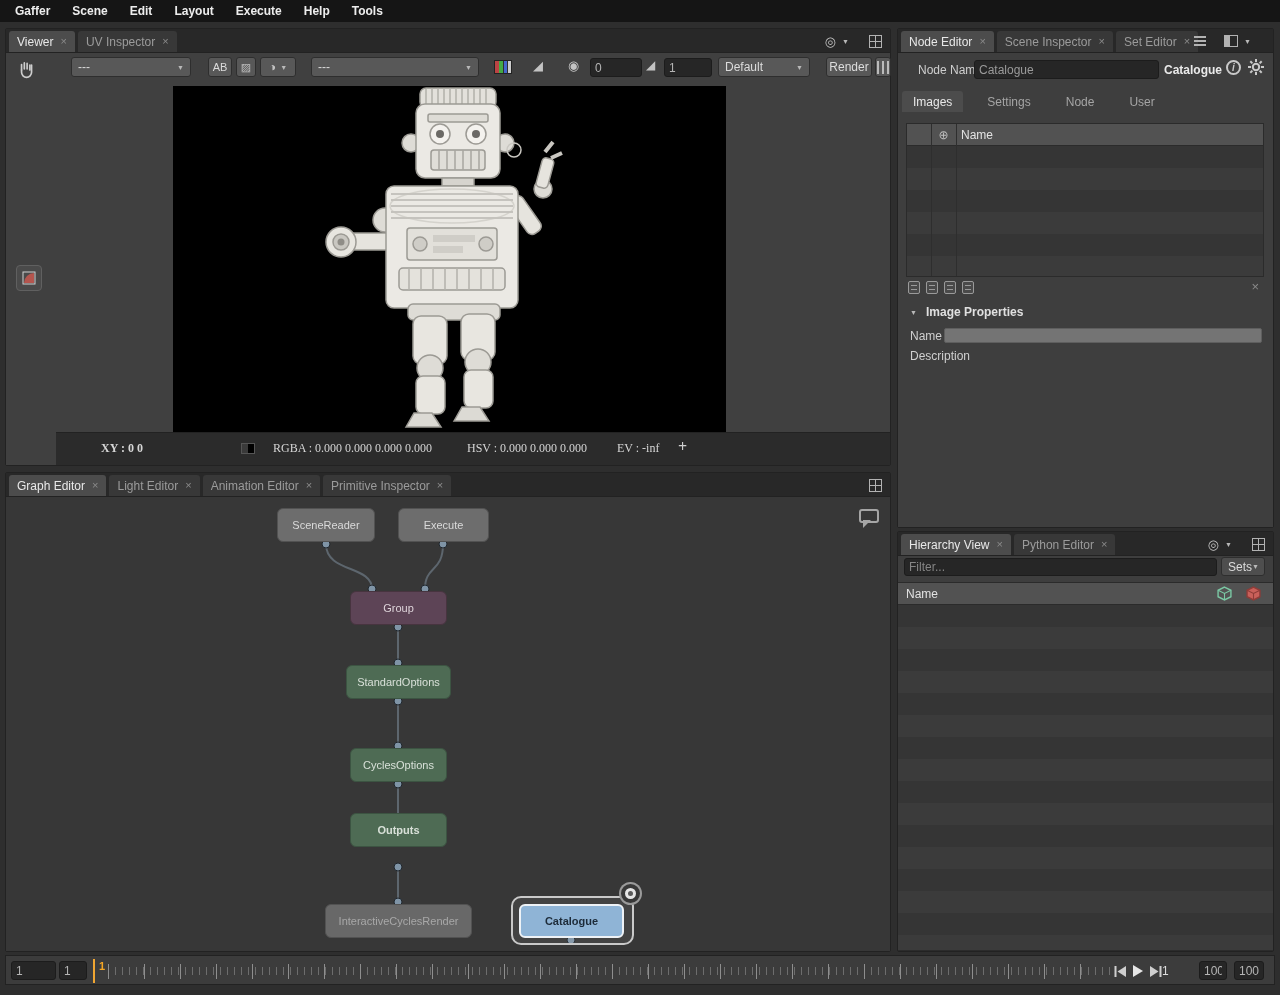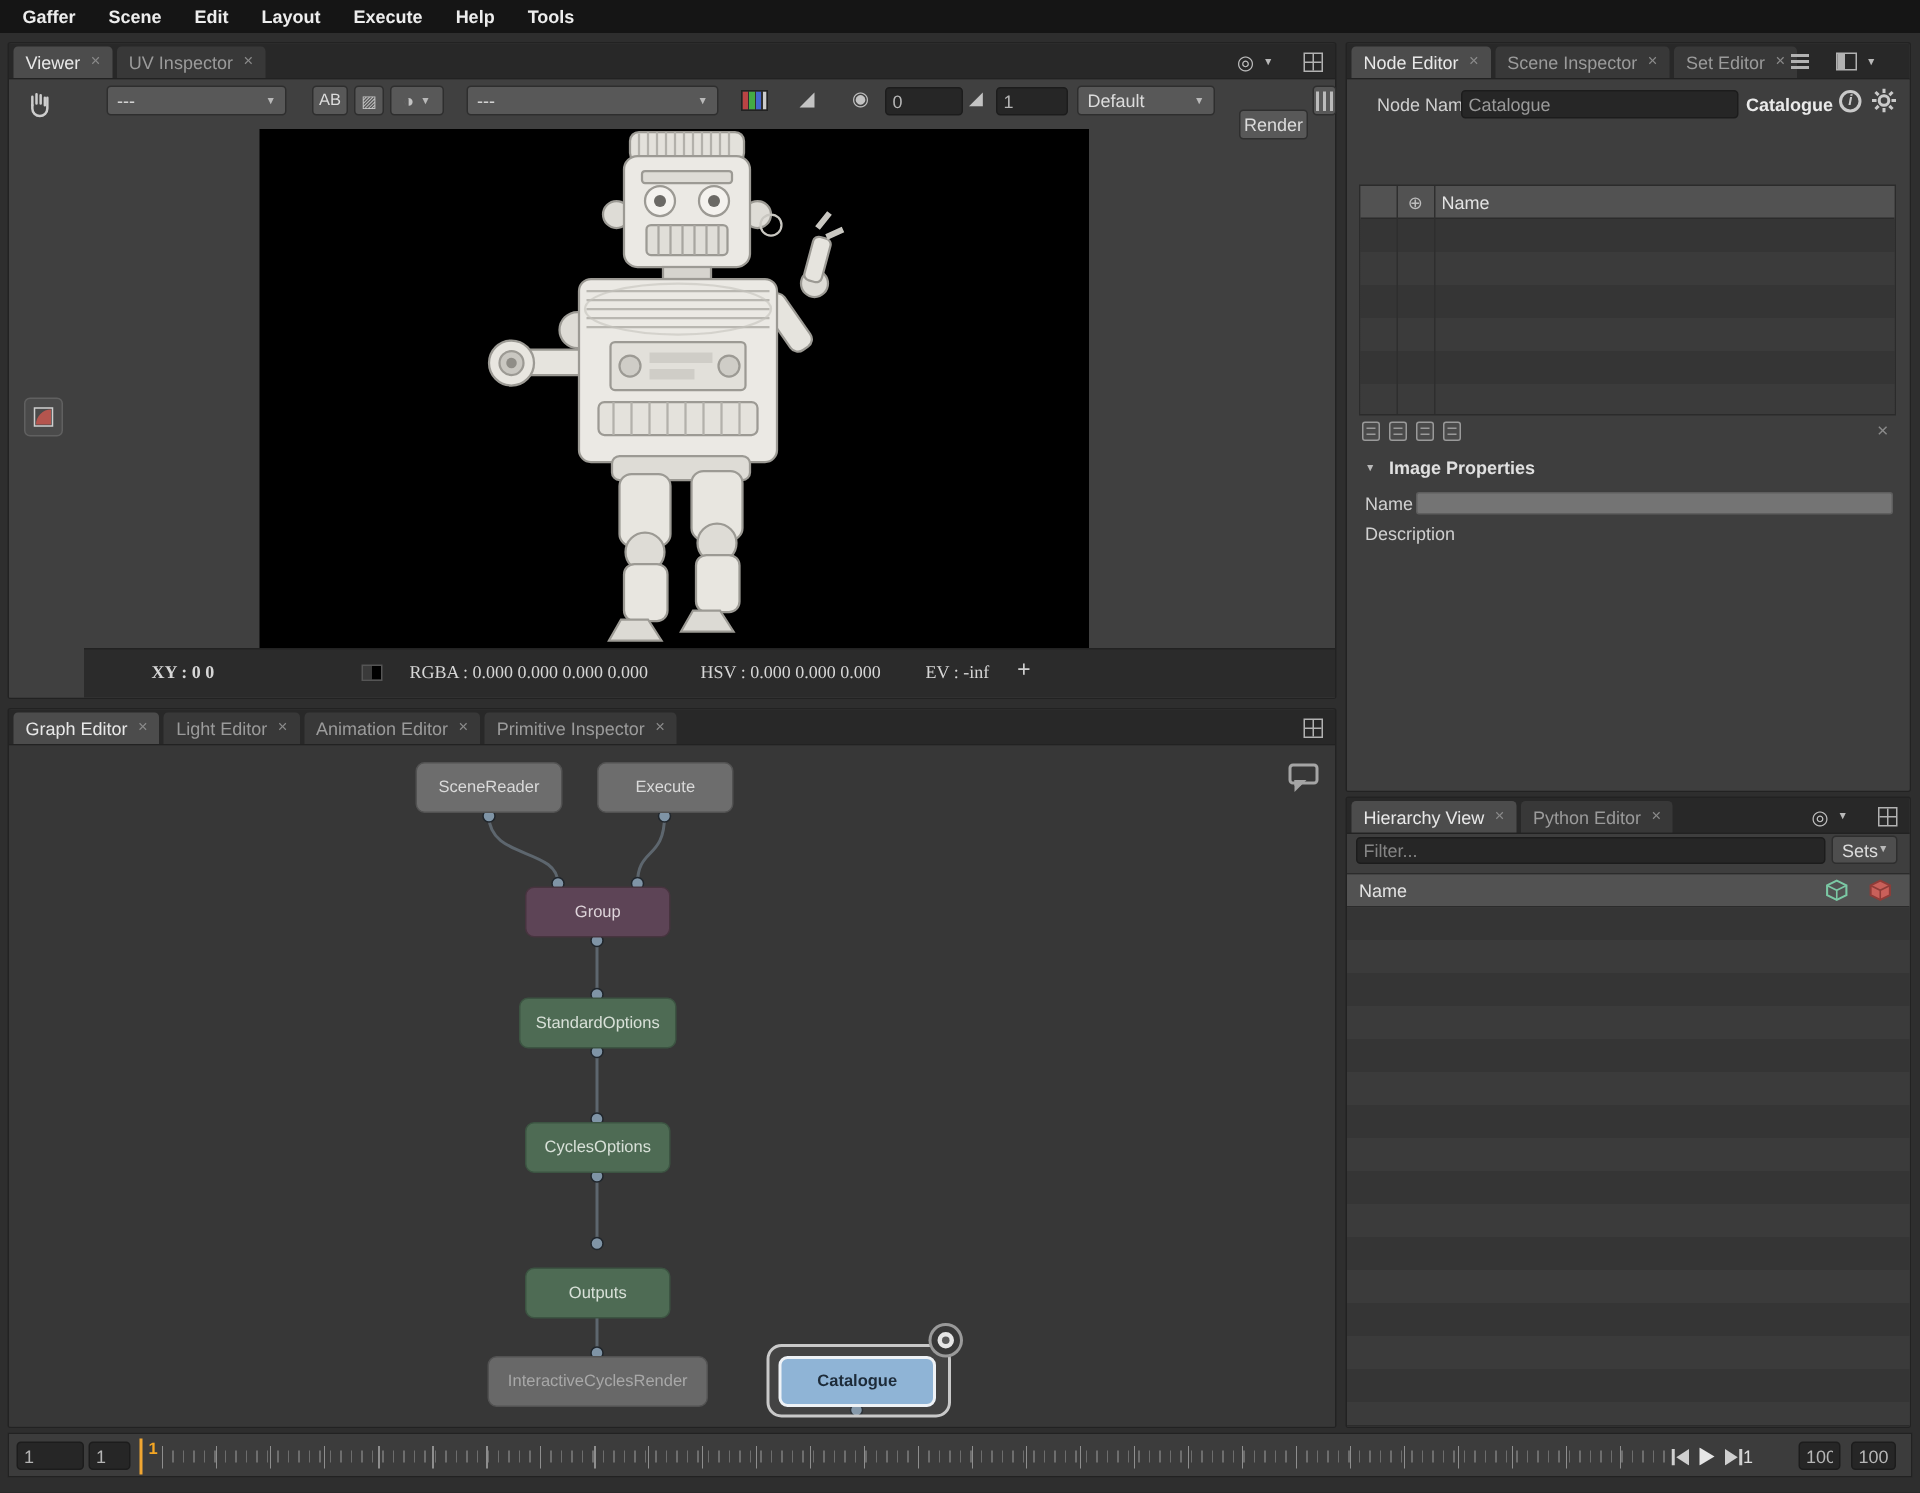--- a/index.html
+++ b/index.html
@@ -140,21 +140,21 @@
       <span class="abs icon-rgb" style="left:488px;top:7px;"></span>
       <span class="abs glyph" style="left:527px;top:5px;font-size:13px;">◢</span>
       <span class="abs glyph" style="left:562px;top:5px;font-size:13px;">◉</span>
       <input class="abs ipt" style="left: 584px; top: 5px; width: 52px; height: 19px;" value="0">
       <span class="abs glyph" style="left:640px;top:5px;font-size:12px;">◢</span>
       <input class="abs ipt" style="left: 658px; top: 5px; width: 48px; height: 19px;" value="1">
       <div class="dd" style="left:712px;top:4px;width:92px;">
         <span>Default</span>
         <span class="caret">▼</span>
       </div>
-      <div class="btn" style="left:820px;top:20px;width:46px;">
+      <div class="btn" style="left:820px;top:4px;width:46px;">
         <span>Render</span>
       </div>
       <div class="btn" style="left:869px;top:4px;width:16px;">
         <span class="icon-bars"></span>
       </div>
 
       <div class="viewport" style="left:167px;top:33px;width:553px;height:347px;">
         <svg viewBox="0 0 553 347" width="553" height="347">
           <g stroke="#9c9a94" stroke-width="1.5" fill="#ebe9e4">
             <rect x="247" y="2" width="76" height="20" rx="6" fill="#e3e1db"></rect>
@@ -271,21 +271,21 @@
           <circle cx="392" cy="370" r="4"></circle>
             <circle cx="392" cy="405" r="4"></circle>
           <circle cx="565" cy="443" r="4"></circle>
         </g>
       </svg>
       <div class="gnode gray" style="left:271px;top:11px;width:98px;height:34px;">SceneReader</div>
       <div class="gnode gray" style="left:392px;top:11px;width:91px;height:34px;">Execute</div>
       <div class="gnode purple" style="left:344px;top:94px;width:97px;height:34px;">Group</div>
       <div class="gnode green" style="left:340px;top:168px;width:105px;height:34px;">StandardOptions</div>
       <div class="gnode green" style="left:344px;top:251px;width:97px;height:34px;">CyclesOptions</div>
-      <div class="gnode green" style="left:344px;top:348px;width:97px;height:34px;">Outputs</div>
+      <div class="gnode green" style="left:344px;top:316px;width:97px;height:34px;font-weight:bold;">Outputs</div>
       <div class="gnode dim" style="left:319px;top:407px;width:147px;height:34px;">InteractiveCyclesRender</div>
       <div class="halo" style="left:505px;top:399px;width:123px;height:49px;"></div>
       <div class="gnode blue" style="left:513px;top:407px;width:105px;height:34px;">Catalogue</div>
       <div class="focus-dot" style="left:615px;top:387px;"></div>
       <div class="chat-bubble" style="left:853px;top:12px;"></div>
     </div>
   </div>
 
   <div class="panel" style="left:897px;top:28px;width:377px;height:500px;">
     <div class="tabbar">
@@ -321,20 +321,26 @@
             <line x1="8" y1="13" x2="8" y2="16"></line>
           <line x1="0" y1="8" x2="3" y2="8"></line>
             <line x1="13" y1="8" x2="16" y2="8"></line>
           <line x1="2.3" y1="2.3" x2="4.4" y2="4.4"></line>
             <line x1="11.6" y1="11.6" x2="13.7" y2="13.7"></line>
           <line x1="2.3" y1="13.7" x2="4.4" y2="11.6"></line>
             <line x1="11.6" y1="4.4" x2="13.7" y2="2.3"></line>
         </g>
       </svg>
 
+      <div class="abs" style="left:4px;top:38px;display:flex;">
+        <div class="subtab active">Images</div>
+        <div class="subtab">Settings</div>
+        <div class="subtab">Node</div>
+        <div class="subtab">User</div>
+      </div>
 
       <div class="ltable" style="left:8px;top:70px;width:358px;height:154px;">
         <div class="ltable-header">
           <span style="width:24px;"></span>
           <span style="width:25px;text-align:center;color:#bdbdbd;">⊕</span>
           <span style="padding-left:5px;">Name</span>
         </div>
         <div class="ltable-rows" style="top:22px;"></div>
         <div class="colsep" style="left:24px;"></div>
         <div class="colsep" style="left:49px;"></div>

